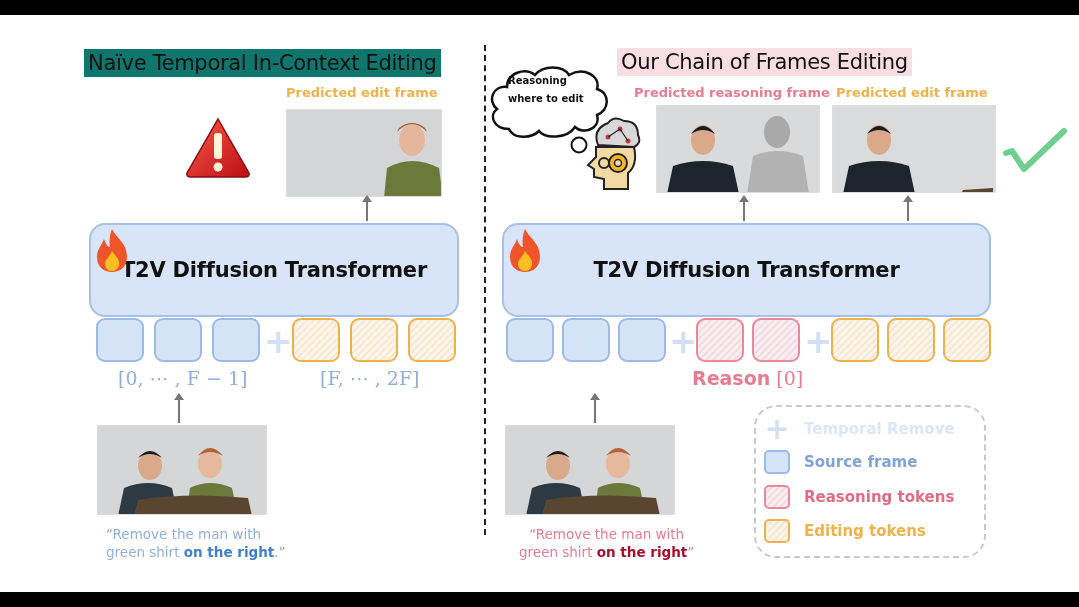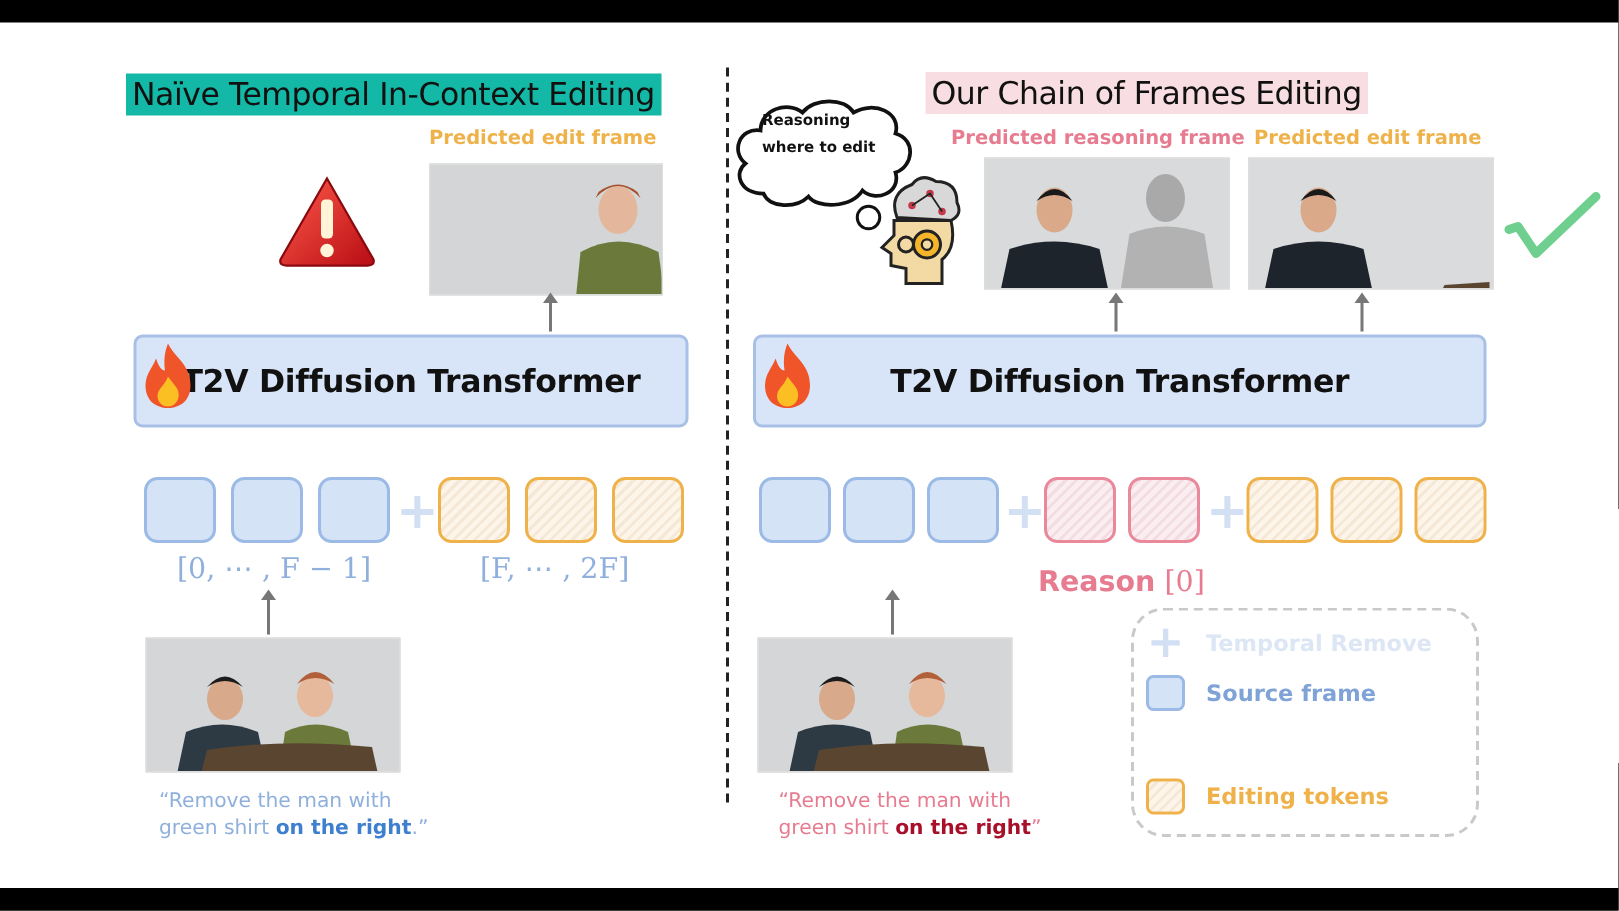--- a/index.html
+++ b/index.html
@@ -1,29 +1,29 @@
 <!DOCTYPE html>
 <html><head>
 <meta charset="utf-8">
 <style>
   * { box-sizing: border-box; margin: 0; padding: 0; }
   html, body { width: 1079px; height: 607px; overflow: hidden; background: #000; }
   body { position: relative; font-family: "DejaVu Sans", sans-serif; }
   .stage { position: absolute; left: 0; top: 15px; width: 1079px; height: 577px; background: #ffffff; }
   .abs { position: absolute; }
   .title { font-size: 21px; color: #111; padding: 2px 4px; white-space: nowrap; letter-spacing: -0.3px; }
-  .title.left { background: #14b8a6; }
+  .title.left { background: #0f766e; }
   .title.right { background: #f8dde3; }
   .caption { font-size: 13px; white-space: nowrap; font-weight: bold; }
   .orange { color: #efb24a; text-align: right; }
-  .pink { color: #e77b90; }
+  .pink { color: #e77b90; text-align: center; }
   .blue { color: #8fb0dc; }
   .divider { position: absolute; left: 484px; top: 30px; height: 490px; border-left: 2px dashed #222; }
   .frame { position: absolute; border: 1px solid #ddd; overflow: hidden; background: #d6d8da; }
-  .transformer { position: absolute; height: 62px; border-radius: 6px; background: #d8e4f7; border: 2px solid #a8c0e6; display: flex; align-items: center; justify-content: center; }
+  .transformer { position: absolute; height: 94px; border-radius: 16px; background: #d8e4f7; border: 2px solid #a8c0e6; display: flex; align-items: center; justify-content: center; }
   .transformer .label { font-size: 21px; color: #111; font-weight: bold; letter-spacing: -0.2px; }
   .flame { position: absolute; left: 2px; top: 2px; width: 38px; height: 46px; }
   .token { position: absolute; width: 48px; height: 44px; border-radius: 9px; }
   .token.src { background: #d5e3f7; border: 2px solid #9bbbe6; }
   .token.rsn { background: repeating-linear-gradient(135deg, #fbeef1 0 3px, #f3dde3 3px 5px); border: 2px solid #e9899b; }
   .token.edt { background: repeating-linear-gradient(135deg, #fdf5ea 0 3px, #f6e8d7 3px 5px); border: 2px solid #efb24a; }
   .plus { position: absolute; font-size: 34px; color: #d3e0f4; font-weight: bold; line-height: 1; }
   .math { position: absolute; font-family: "DejaVu Serif", serif; font-size: 19px; white-space: nowrap; }
   .tag { font-family: "DejaVu Sans", sans-serif; font-weight: bold; font-size: 19px; }
   .arrow { position: absolute; width: 2px; background: #777; }
@@ -172,21 +172,21 @@
   <div class="token src" style="left:562px; top:303px;"></div>
   <div class="token src" style="left:618px; top:303px;"></div>
   <div class="plus" style="left:669px; top:309px;">+</div>
   <div class="token rsn" style="left:696px; top:303px;"></div>
   <div class="token rsn" style="left:752px; top:303px;"></div>
   <div class="plus" style="left:804px; top:309px;">+</div>
   <div class="token edt" style="left:831px; top:303px;"></div>
   <div class="token edt" style="left:887px; top:303px;"></div>
   <div class="token edt" style="left:943px; top:303px;"></div>
 
-  <div class="math pink" style="left:692px; top:352px;margin-top:10px;"><span class="tag">Reason</span> <span>[0]</span></div>
+  <div class="math pink" style="left:692px; top:352px;"><span class="tag">Reason</span> <span>[0]</span></div>
 
   <div class="arrow" style="left:594px; top:384px; height:24px;"></div>
 
   <div class="frame" style="left:505px; top:410px; width:170px; height:90px;">
     <svg width="170" height="90" viewBox="0 0 170 90">
       <rect width="170" height="90" fill="#d4d6d8"></rect>
       <ellipse cx="52" cy="40" rx="12" ry="14" fill="#d8a98a"></ellipse>
       <path d="M40 32 Q52 18 64 32 Q52 24 40 32 Z" fill="#1c1c1c"></path>
       <ellipse cx="112" cy="38" rx="12" ry="14" fill="#e6b99c"></ellipse>
       <path d="M100 30 Q112 14 125 30 Q112 22 100 30 Z" fill="#b2603a"></path>
@@ -203,19 +203,23 @@
 
   <div class="legend">
     <div class="legend-row" style="top:10px; color:#dce6f5;">
       <span style="font-size:30px; line-height:24px; width:26px; text-align:center; color:#d3e0f4;">+</span>
       <span>Temporal Remove</span>
     </div>
     <div class="legend-row" style="top:43px; color:#7fa3d6;">
       <span class="legend-sw" style="background:#d5e3f7; border:2px solid #9bbbe6;"></span>
       <span>Source frame</span>
     </div>
+    <div class="legend-row" style="top:78px; color:#e06c84;">
+      <span class="legend-sw" style="background:repeating-linear-gradient(135deg,#fbeef1 0 3px,#f3dde3 3px 5px); border:2px solid #e9899b;"></span>
+      <span>Reasoning  tokens</span>
+    </div>
     <div class="legend-row" style="top:112px; color:#efb24a;justify-content:center;">
       <span class="legend-sw" style="background:repeating-linear-gradient(135deg,#fdf5ea 0 3px,#f6e8d7 3px 5px); border:2px solid #efb24a;"></span>
       <span>Editing tokens</span>
     </div>
   </div>
 
 </div>
 
 </body></html>

